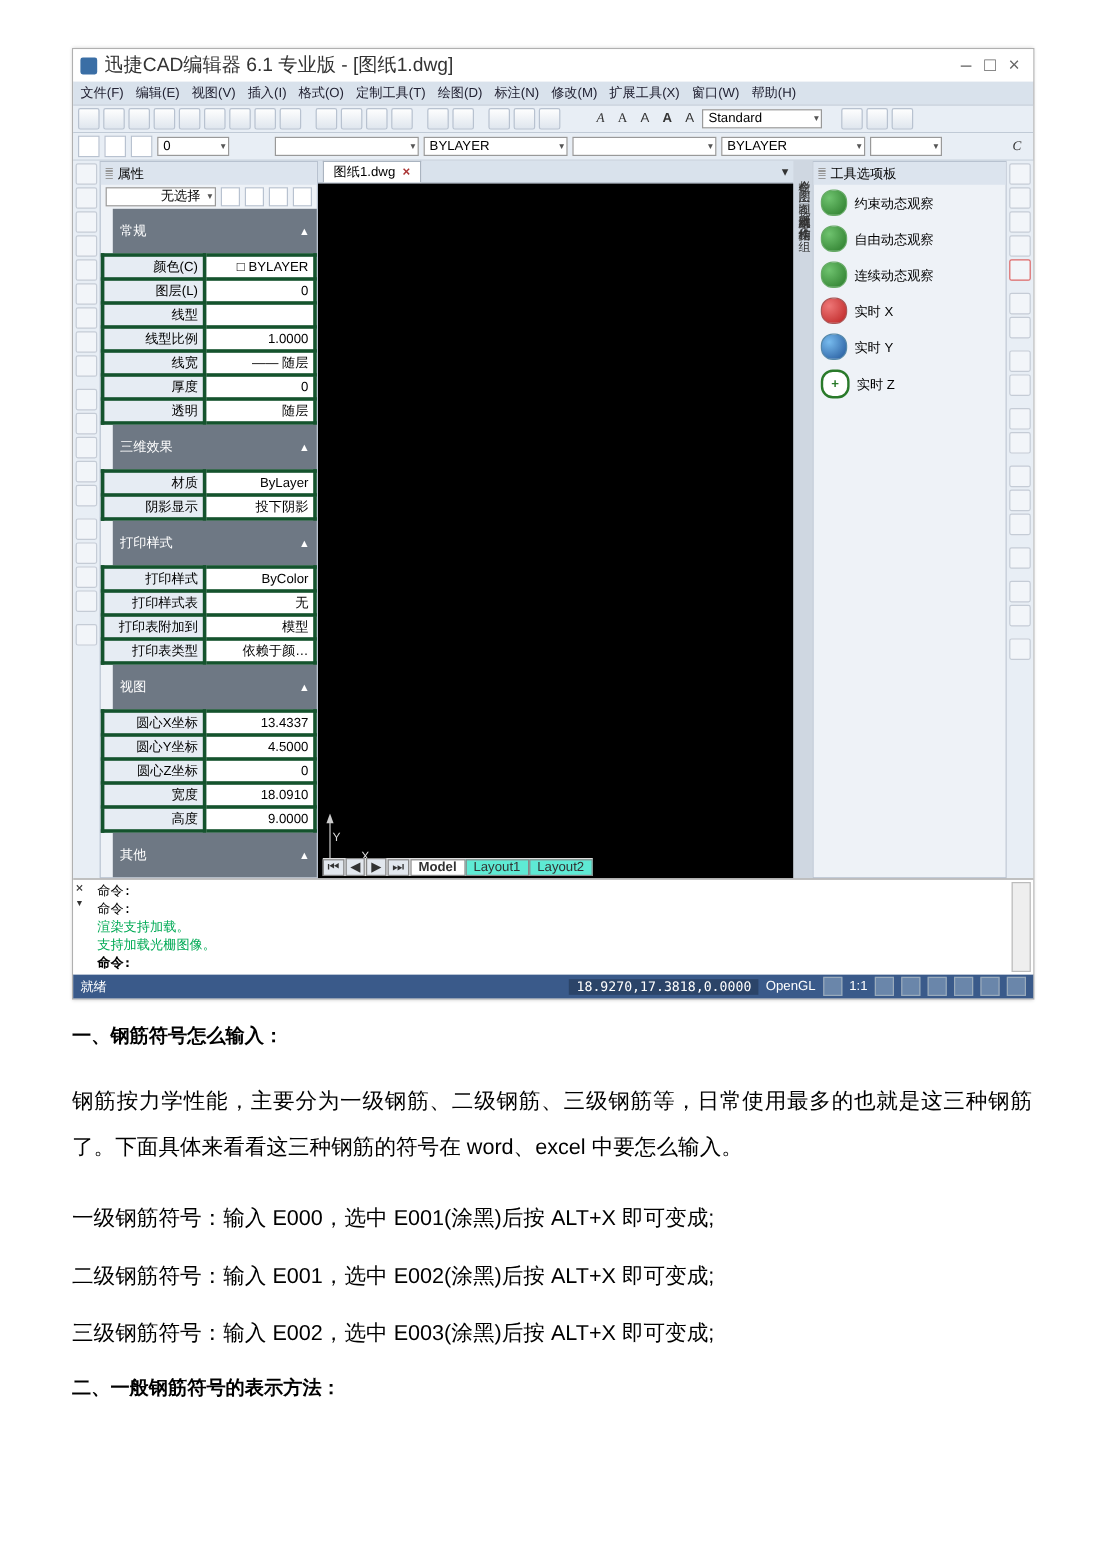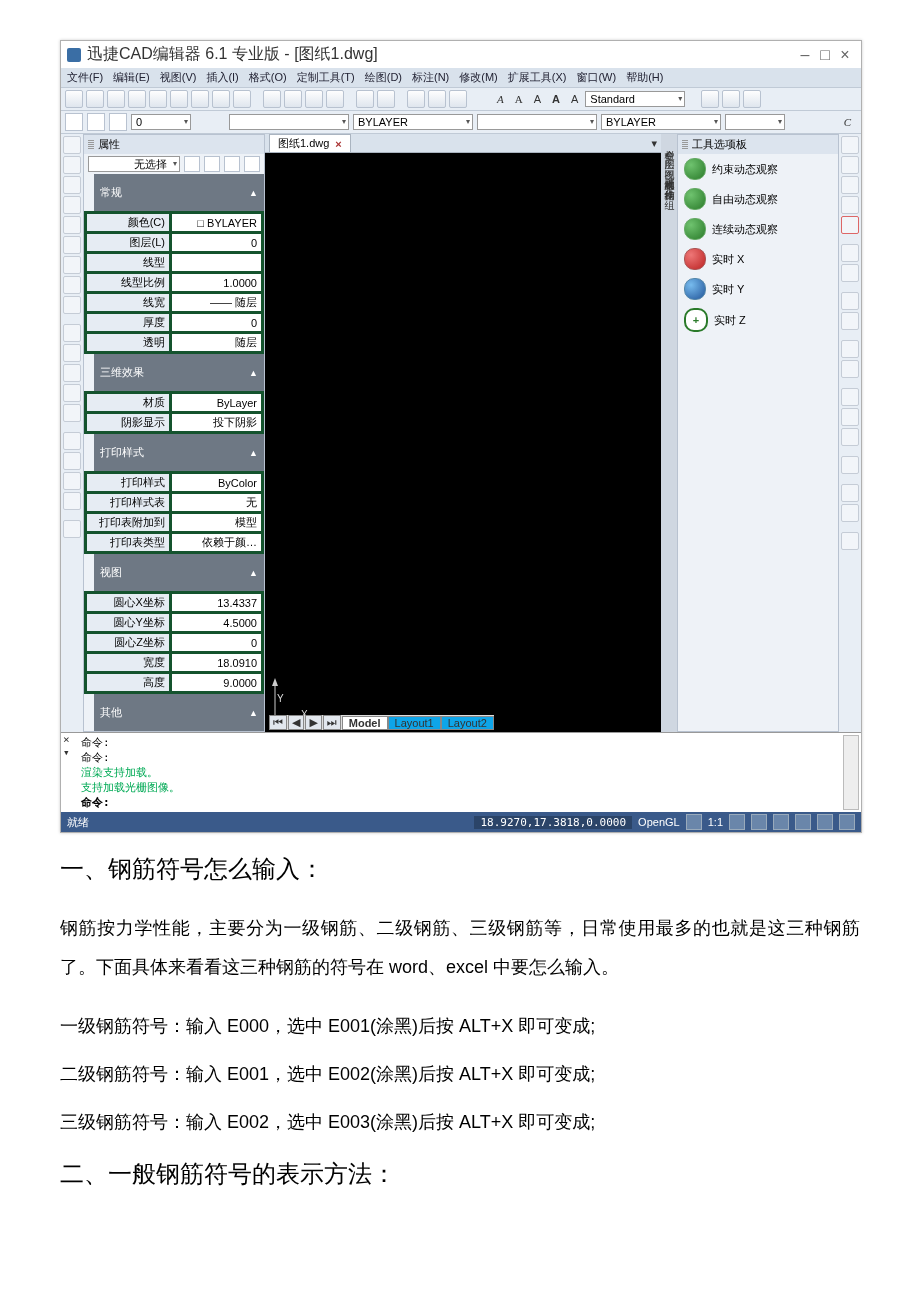--- a/index.html
+++ b/index.html
@@ -40,41 +40,41 @@
   .doctab .tab{background:#fff;border:1px solid #aab4c0;border-bottom:none;padding:1px 8px;display:flex;align-items:center;gap:6px;}
   .doctab .close{color:#a33;font-weight:bold;}
   .doctab .caret{margin-left:auto;color:#333;}
   .canvas { flex:1; background:#000; position:relative; min-height:340px;}
   .canvas .ucs{position:absolute;left:8px;bottom:22px;color:#ddd;font-size:10px;}
   .canvas .ucs .yax{position:absolute;left:4px;bottom:6px;}
   .canvas .ucs .xax{position:absolute;left:28px;bottom:-10px;}
   .canvas svg{position:absolute;left:4px;bottom:4px;}
   .modeltabs{position:absolute;left:4px;bottom:2px;display:flex;align-items:center;font-size:11px;color:#333;}
   .modeltabs .btn{background:#e2e7ee;border:1px solid #888;padding:0 3px;margin-right:1px;}
-  .modeltabs .lbl{background:#0ea5e9;border:1px solid #888;padding:0 6px;}
+  .modeltabs .lbl{background:#5eead4;border:1px solid #888;padding:0 6px;}
   .modeltabs .lbl.active{background:#fff;font-weight:bold;}
   .vtabs{width:16px;background:#cfd7e1;display:flex;flex-direction:column;justify-content:flex-start;gap:10px;padding:8px 0;align-items:center;}
   .vtabs .vt{writing-mode:vertical-rl;font-size:10px;color:#333;white-space:nowrap;}
   .toolboard{width:160px;background:#eef2f7;border:1px solid #b8c2d0;}
   .toolboard .item{display:flex;align-items:center;padding:4px 6px;gap:6px;font-size:11px;}
   .toolboard .item .ic{width:20px;height:20px;border-radius:10px;background:radial-gradient(circle at 30% 30%,#6fc36f,#2a7a2a);border:1px solid #6a6;}
   .toolboard .item .ic.red{background:radial-gradient(circle at 30% 30%,#e77,#b22);border-color:#a55;}
   .toolboard .item .ic.blue{background:radial-gradient(circle at 30% 30%,#7be,#259);border-color:#58a;}
   .toolboard .item .ic.plus{background:#fff;border:2px solid #2a7a2a;color:#2a7a2a;display:flex;align-items:center;justify-content:center;font-weight:bold;}
   .cmdarea{background:#fff;border-top:1px solid #999;font-family:Consolas,monospace;font-size:11px;padding:2px 6px;position:relative;}
   .cmdarea .x{position:absolute;left:2px;top:0;color:#333;}
   .cmdarea .line{margin-left:14px;color:#0a5;}
   .cmdarea .line.cmd{color:#000;}
   .cmdarea .scroll{position:absolute;right:2px;top:2px;bottom:2px;width:14px;background:#eee;border:1px solid #bbb;}
   .status{background:#3a5a8a;color:#fff;font-size:11px;padding:2px 6px;display:flex;align-items:flex-end;gap:10px;}
   .status .coord{background:#2b4468;padding:0 6px;font-family:Consolas,monospace;margin-left:10px;}
   .status .right{margin-left:auto;display:flex;gap:6px;align-items:center;}
   .status .sbtn{width:14px;height:14px;background:#6a86aa;border:1px solid #9ab;}
   
-  .heading { font-weight:normal; font-size:24px; margin:18px 0 24px 0; }
+  .heading { font-weight:bold; font-size:16px; margin:18px 0 24px 0; }
   .para { font-size:18px; line-height:2.15; margin:0 0 28px 0; text-align:justify;}
   .line1{ font-size:18px; margin:0 0 24px 0;}
 </style>
 </head>
 <body>
 
 <div class="page">
 
   <div class="screenshot">
 

